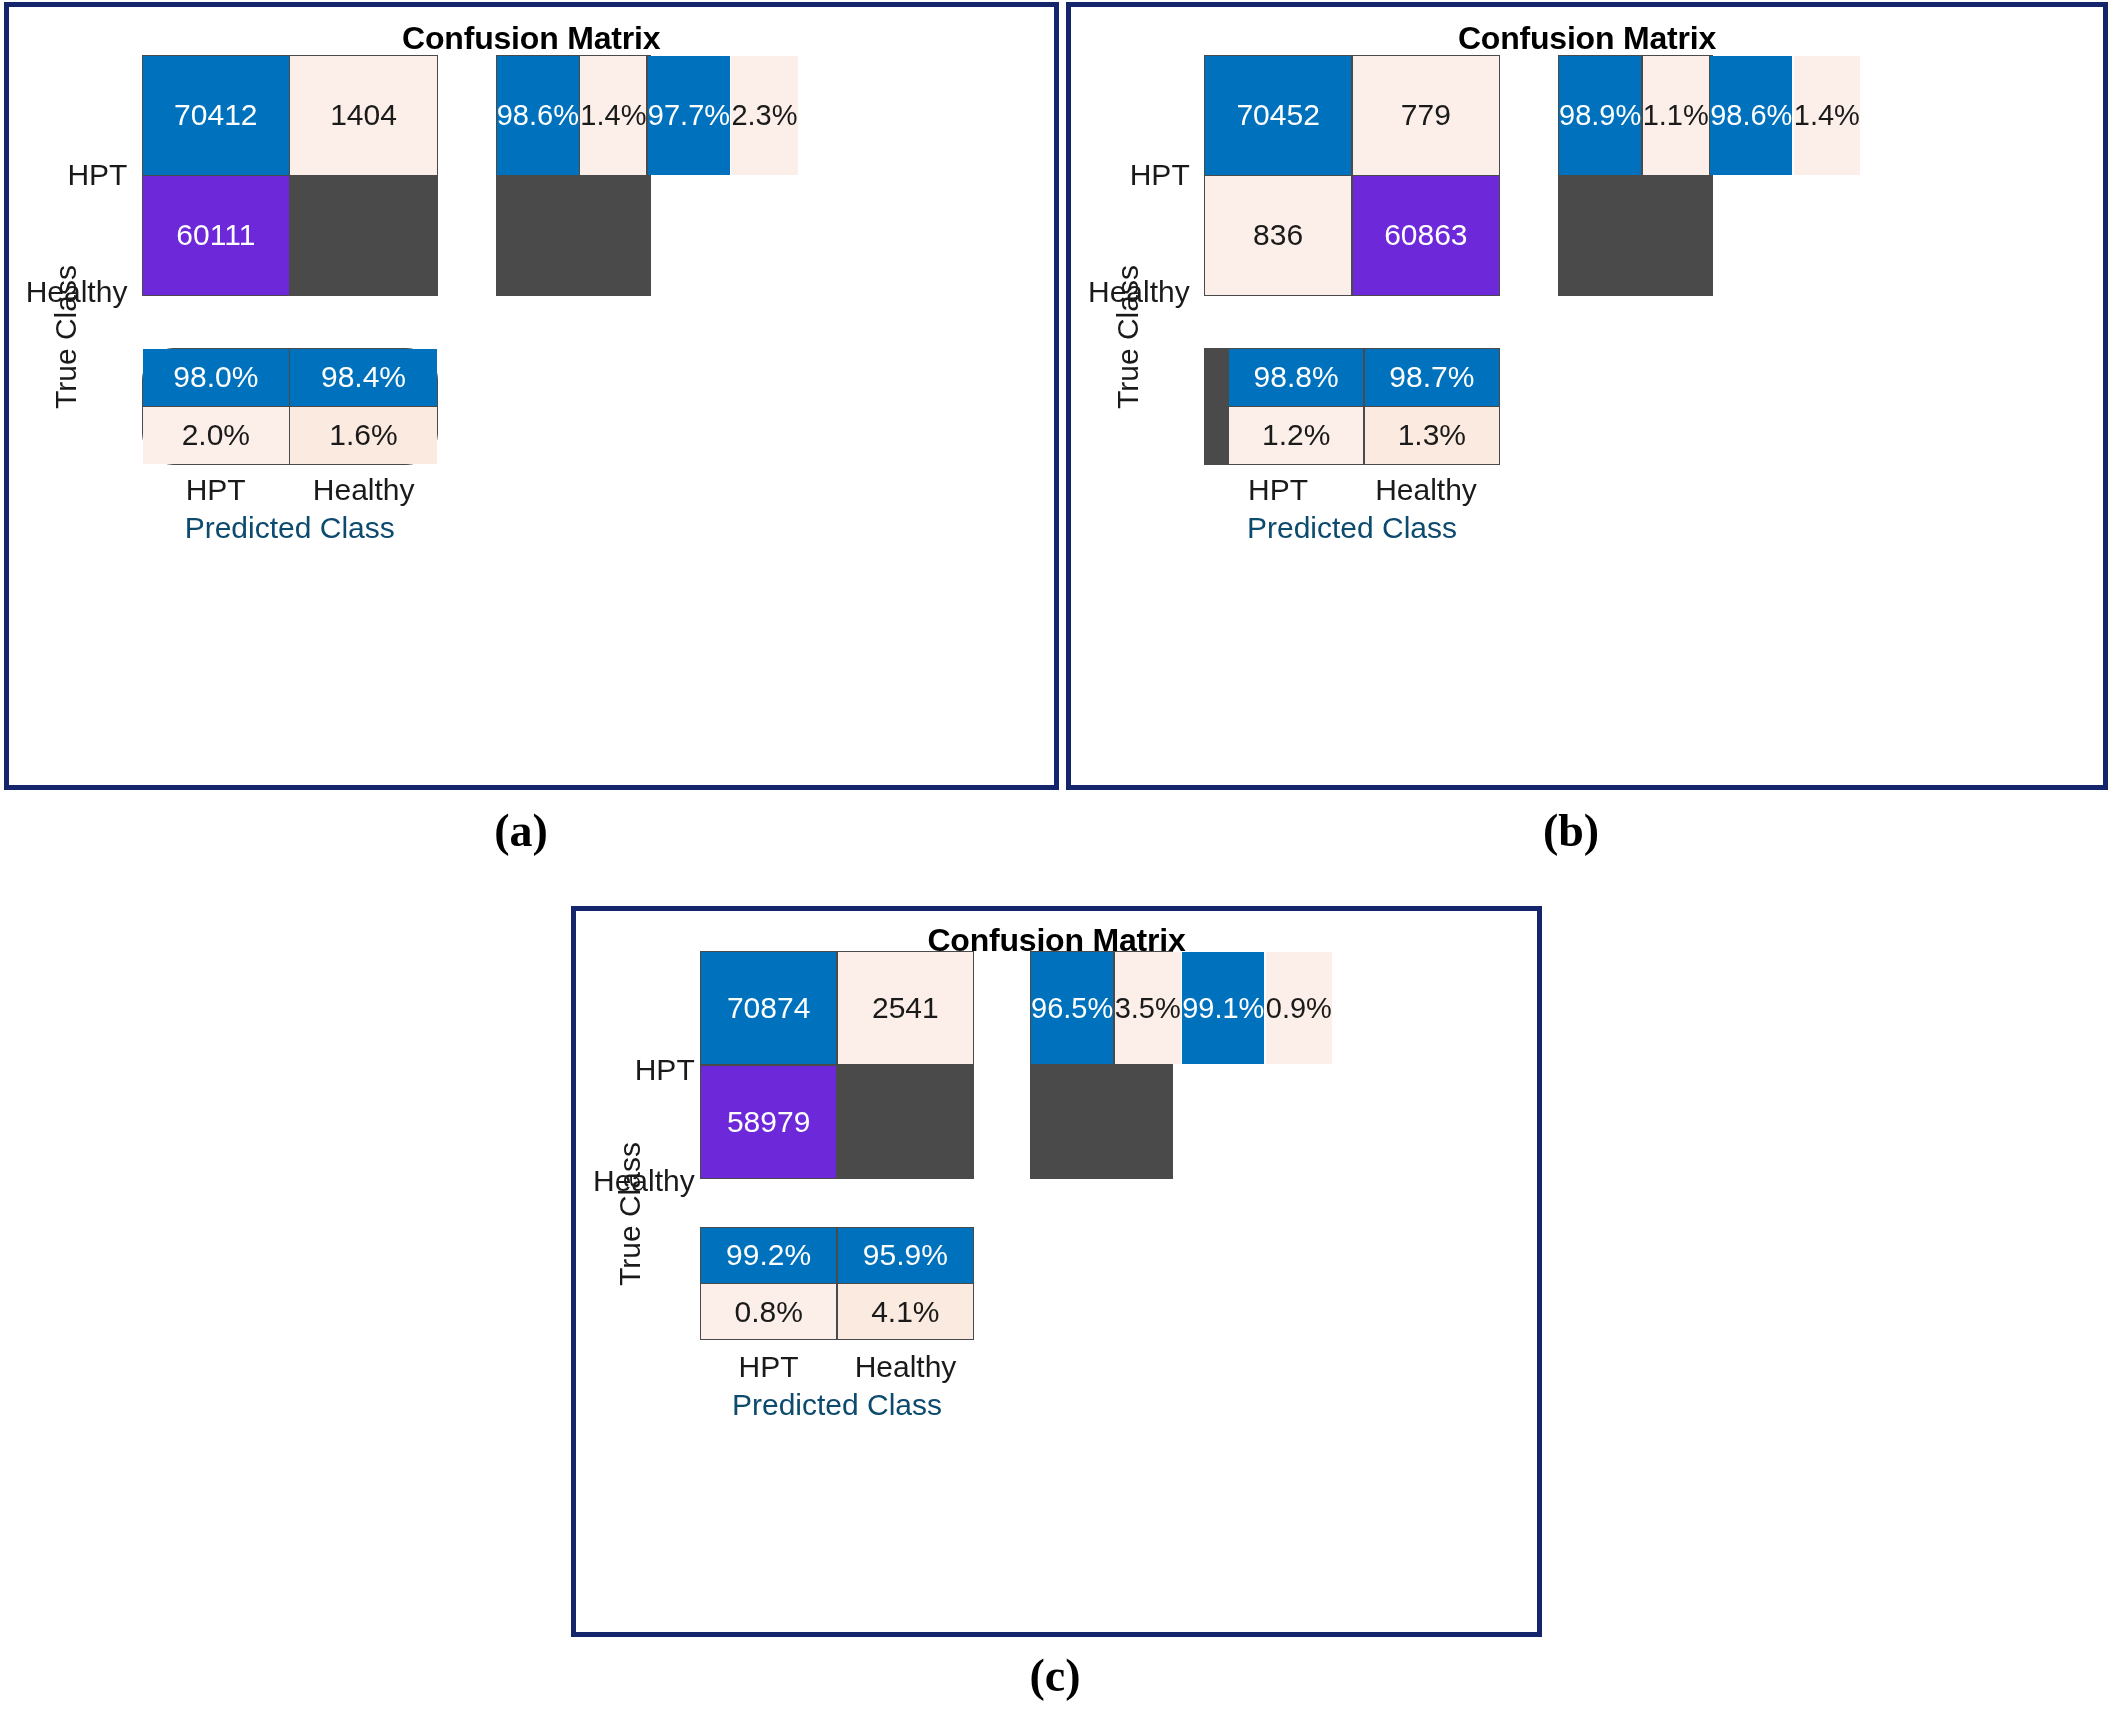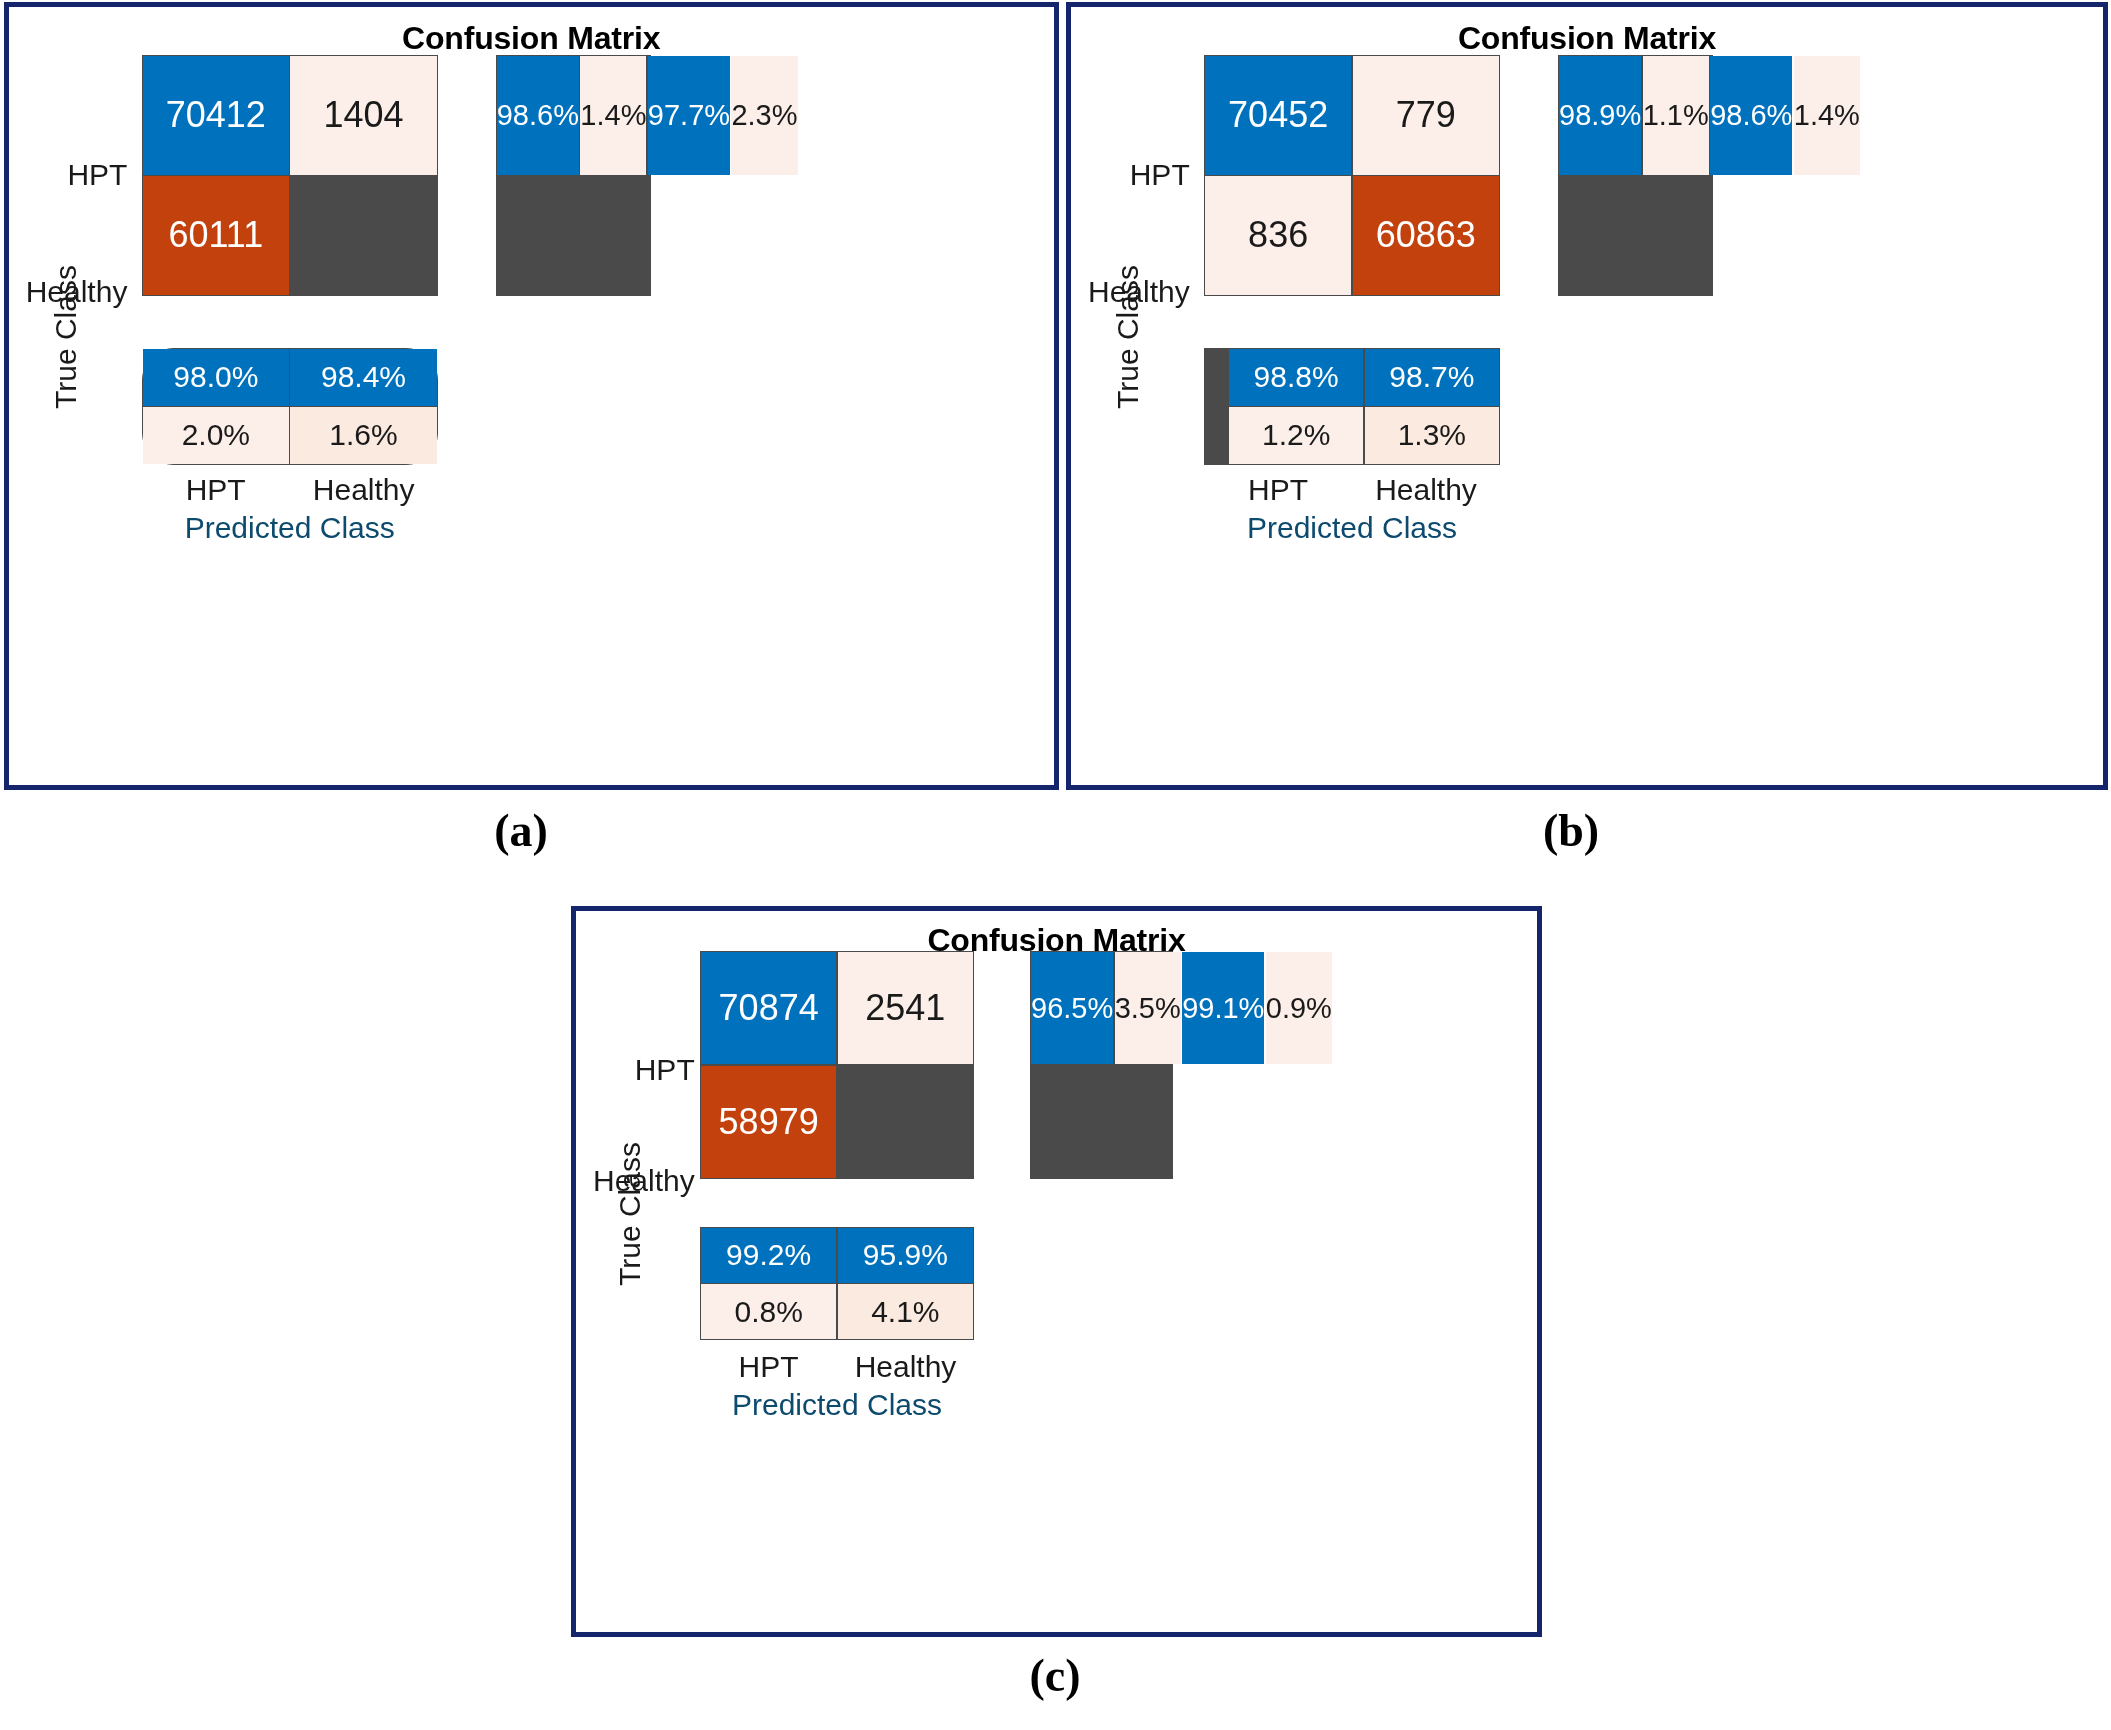--- a/index.html
+++ b/index.html
@@ -87,30 +87,30 @@
     gap: 1.4px;
   }
   .grid.main   { grid-template-columns: 1fr 1fr; grid-template-rows: 1fr 1fr; }
   .grid.side   { grid-template-columns: 1fr 1fr 1fr 1fr; grid-template-rows: 1fr 1fr; text-align: right; }
   .grid.bottom { grid-template-columns: 1fr 1fr; grid-template-rows: 1fr 1fr; }
 
   .cell {
     display: flex;
     align-items: center;
     justify-content: center;
-    font-size: 36px;
+    font-size: 30px;
     line-height: 1;
     box-sizing: border-box;
   }
   .cell.pct { font-size: 30px; }
   .cell.pct-small { font-size: 29px; }
 
   
   .c-blue-dark  { background: #0072bd; color: #ffffff; }
-  .c-blue-lite  { background: #c2410c; color: #ffffff; }
+  .c-blue-lite  { background: #6d28d9; color: #ffffff; }
   .c-cream      { background: #fcefe9; color: #1a1a1a; }
   .c-cream-2    { background: #fbeadf; color: #1a1a1a; }
 
   
   .subcaption {
     position: absolute;
     font-family: "Liberation Serif", serif;
     font-weight: bold;
     font-size: 46px;
     color: #000000;

